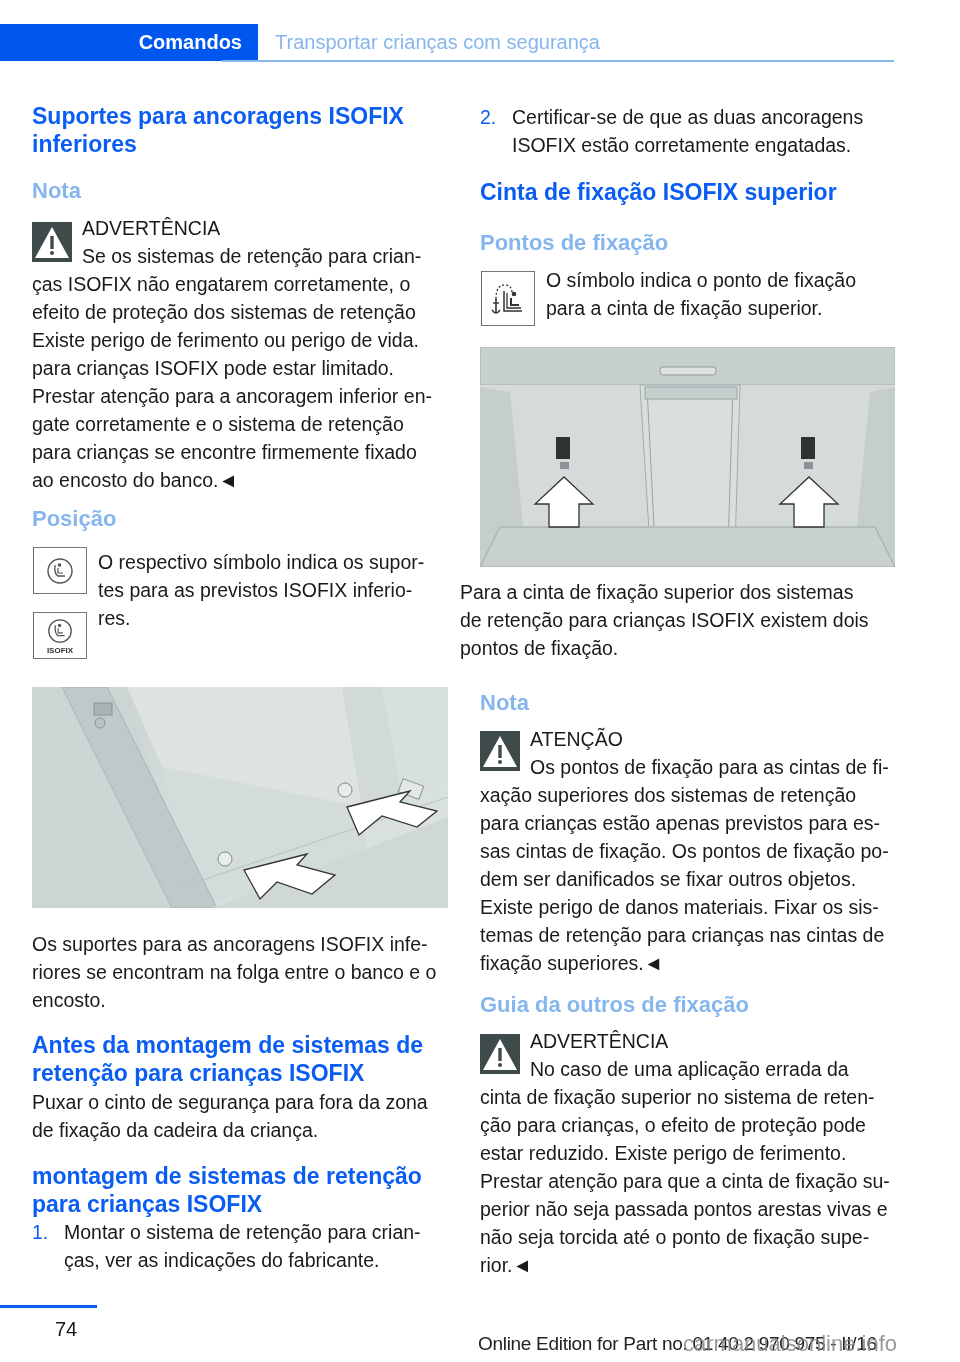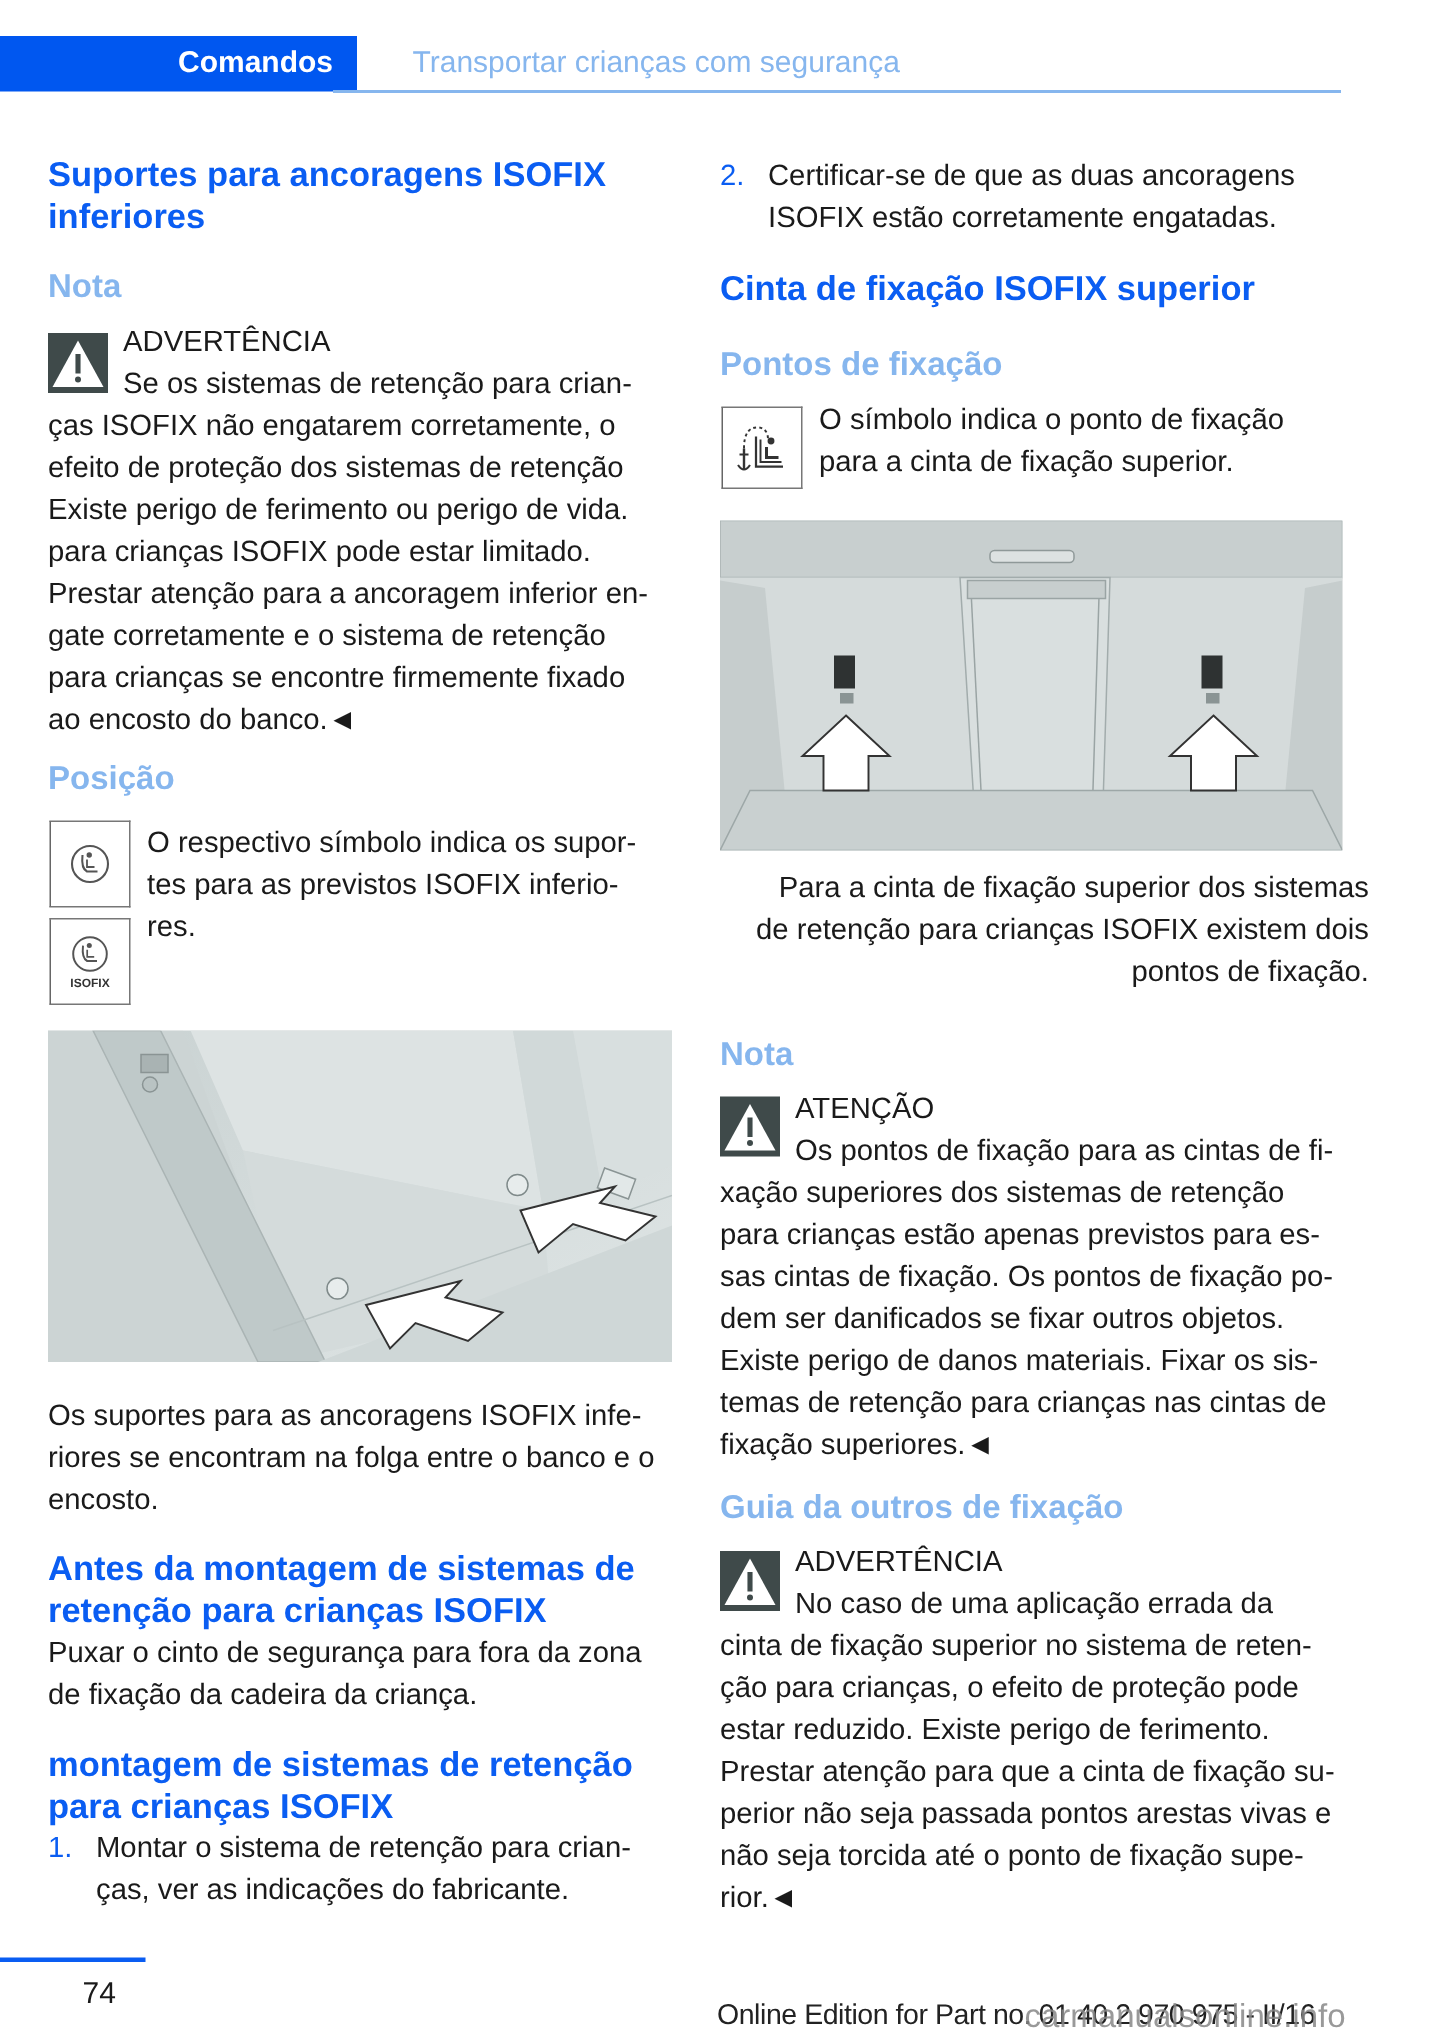--- a/index.html
+++ b/index.html
@@ -1,31 +1,31 @@
 <!DOCTYPE html>
 <html><head>
 <meta charset="utf-8">
 <style>
   html, body { margin:0; padding:0; background:#ffffff; }
   body { width:960px; height:1362px; position:relative; overflow:hidden;
          font-family:"Liberation Sans", sans-serif; color:#1a1a1a; }
-  .header-tab { position:absolute; left:0; top:24px; width:238px; height:37px;
+  .header-tab { position:absolute; left:0; top:24px; width:258px; height:37px;
                 background:#0057f0; color:#fff; font-weight:bold; font-size:20px;
                 display:flex; align-items:center; justify-content:flex-end;
                 padding-right:16px; box-sizing:border-box; }
   .header-crumb { position:absolute; left:242px; top:24px; height:37px;
                   display:flex; align-items:center; font-size:20px; color:#86b6ee;margin-left:33px; }
   .header-line { position:absolute; left:222px; top:60px; width:672px; height:2px; background:#86b6ee; }
   .abs { position:absolute; }
   .h1 { color:#0a5df2; font-weight:bold; font-size:23px; line-height:28px; margin:0; }
   .h2 { color:#86b6ee; font-weight:bold; font-size:22px; line-height:28px; margin:0; }
   .p { font-size:19.5px; line-height:28px; margin:0; }
   .warn-icon { position:absolute; width:40px; height:40px; background:#3f4a4a; }
   .warn-icon svg { display:block; }
-  .symbol-box { position:absolute; width:54px; height:58px; border:1px solid #777; border-left:1.5px solid #666;
+  .symbol-box { position:absolute; width:54px; height:47px; border:1px solid #777; border-left:1.5px solid #666;
                 background:#fff; box-sizing:border-box; display:flex; flex-direction:column;
                 align-items:center; justify-content:center; }
   .isofix-label { font-size:8px; font-weight:bold; color:#333; margin-top:1px; }
   .photo { position:absolute; background:#d3dada; overflow:hidden; }
   .list-num { color:#0a5df2; position:absolute; }
   .footer-line { position:absolute; left:0; top:1305px; width:97px; height:3px; background:#0a5df2; }
   .page-num { position:absolute; left:55px; top:1318px; font-size:20px; }
   .edition { position:absolute; left:478px; top:1333px; font-size:19px; color:#222; letter-spacing:-0.3px; }
   .watermark { position:absolute; left:683px; top:1331px; font-size:22px; color:#888; opacity:0.85; }
 </style>
@@ -190,21 +190,21 @@
       <polygon points="20,180 395,180 415,220 0,220" fill="#c9d0d0" stroke="#9da7a7"></polygon>
       <rect x="76" y="90" width="14" height="22" fill="#2e3232"></rect>
       <rect x="80" y="115" width="9" height="7" fill="#8a9494"></rect>
       <rect x="321" y="90" width="14" height="22" fill="#2e3232"></rect>
       <rect x="324" y="115" width="9" height="7" fill="#8a9494"></rect>
       <polygon points="84,130 113,157 99,157 99,180 69,180 69,157 55,157" fill="#ffffff" stroke="#333" stroke-width="1.3"></polygon>
       <polygon points="329,130 358,157 344,157 344,180 314,180 314,157 300,157" fill="#ffffff" stroke="#333" stroke-width="1.3"></polygon>
     </svg>
   </div>
 
-  <div class="abs" style="left:504px; top:578px;text-align:right;">
+  <div class="abs" style="left:460px; top:578px;">
     <div class="p">Para a cinta de fixação superior dos sistemas</div>
     <div class="p">de retenção para crianças ISOFIX existem dois</div>
     <div class="p">pontos de fixação.</div>
   </div>
 
   <div class="abs h2" style="left:480px; top:689px;">Nota</div>
 
   <div class="warn-icon" style="left:480px; top:731px;">
     <svg width="40" height="40" viewBox="0 0 40 40">
         <polygon points="20,5 37,36 3,36" fill="#ffffff"></polygon>

